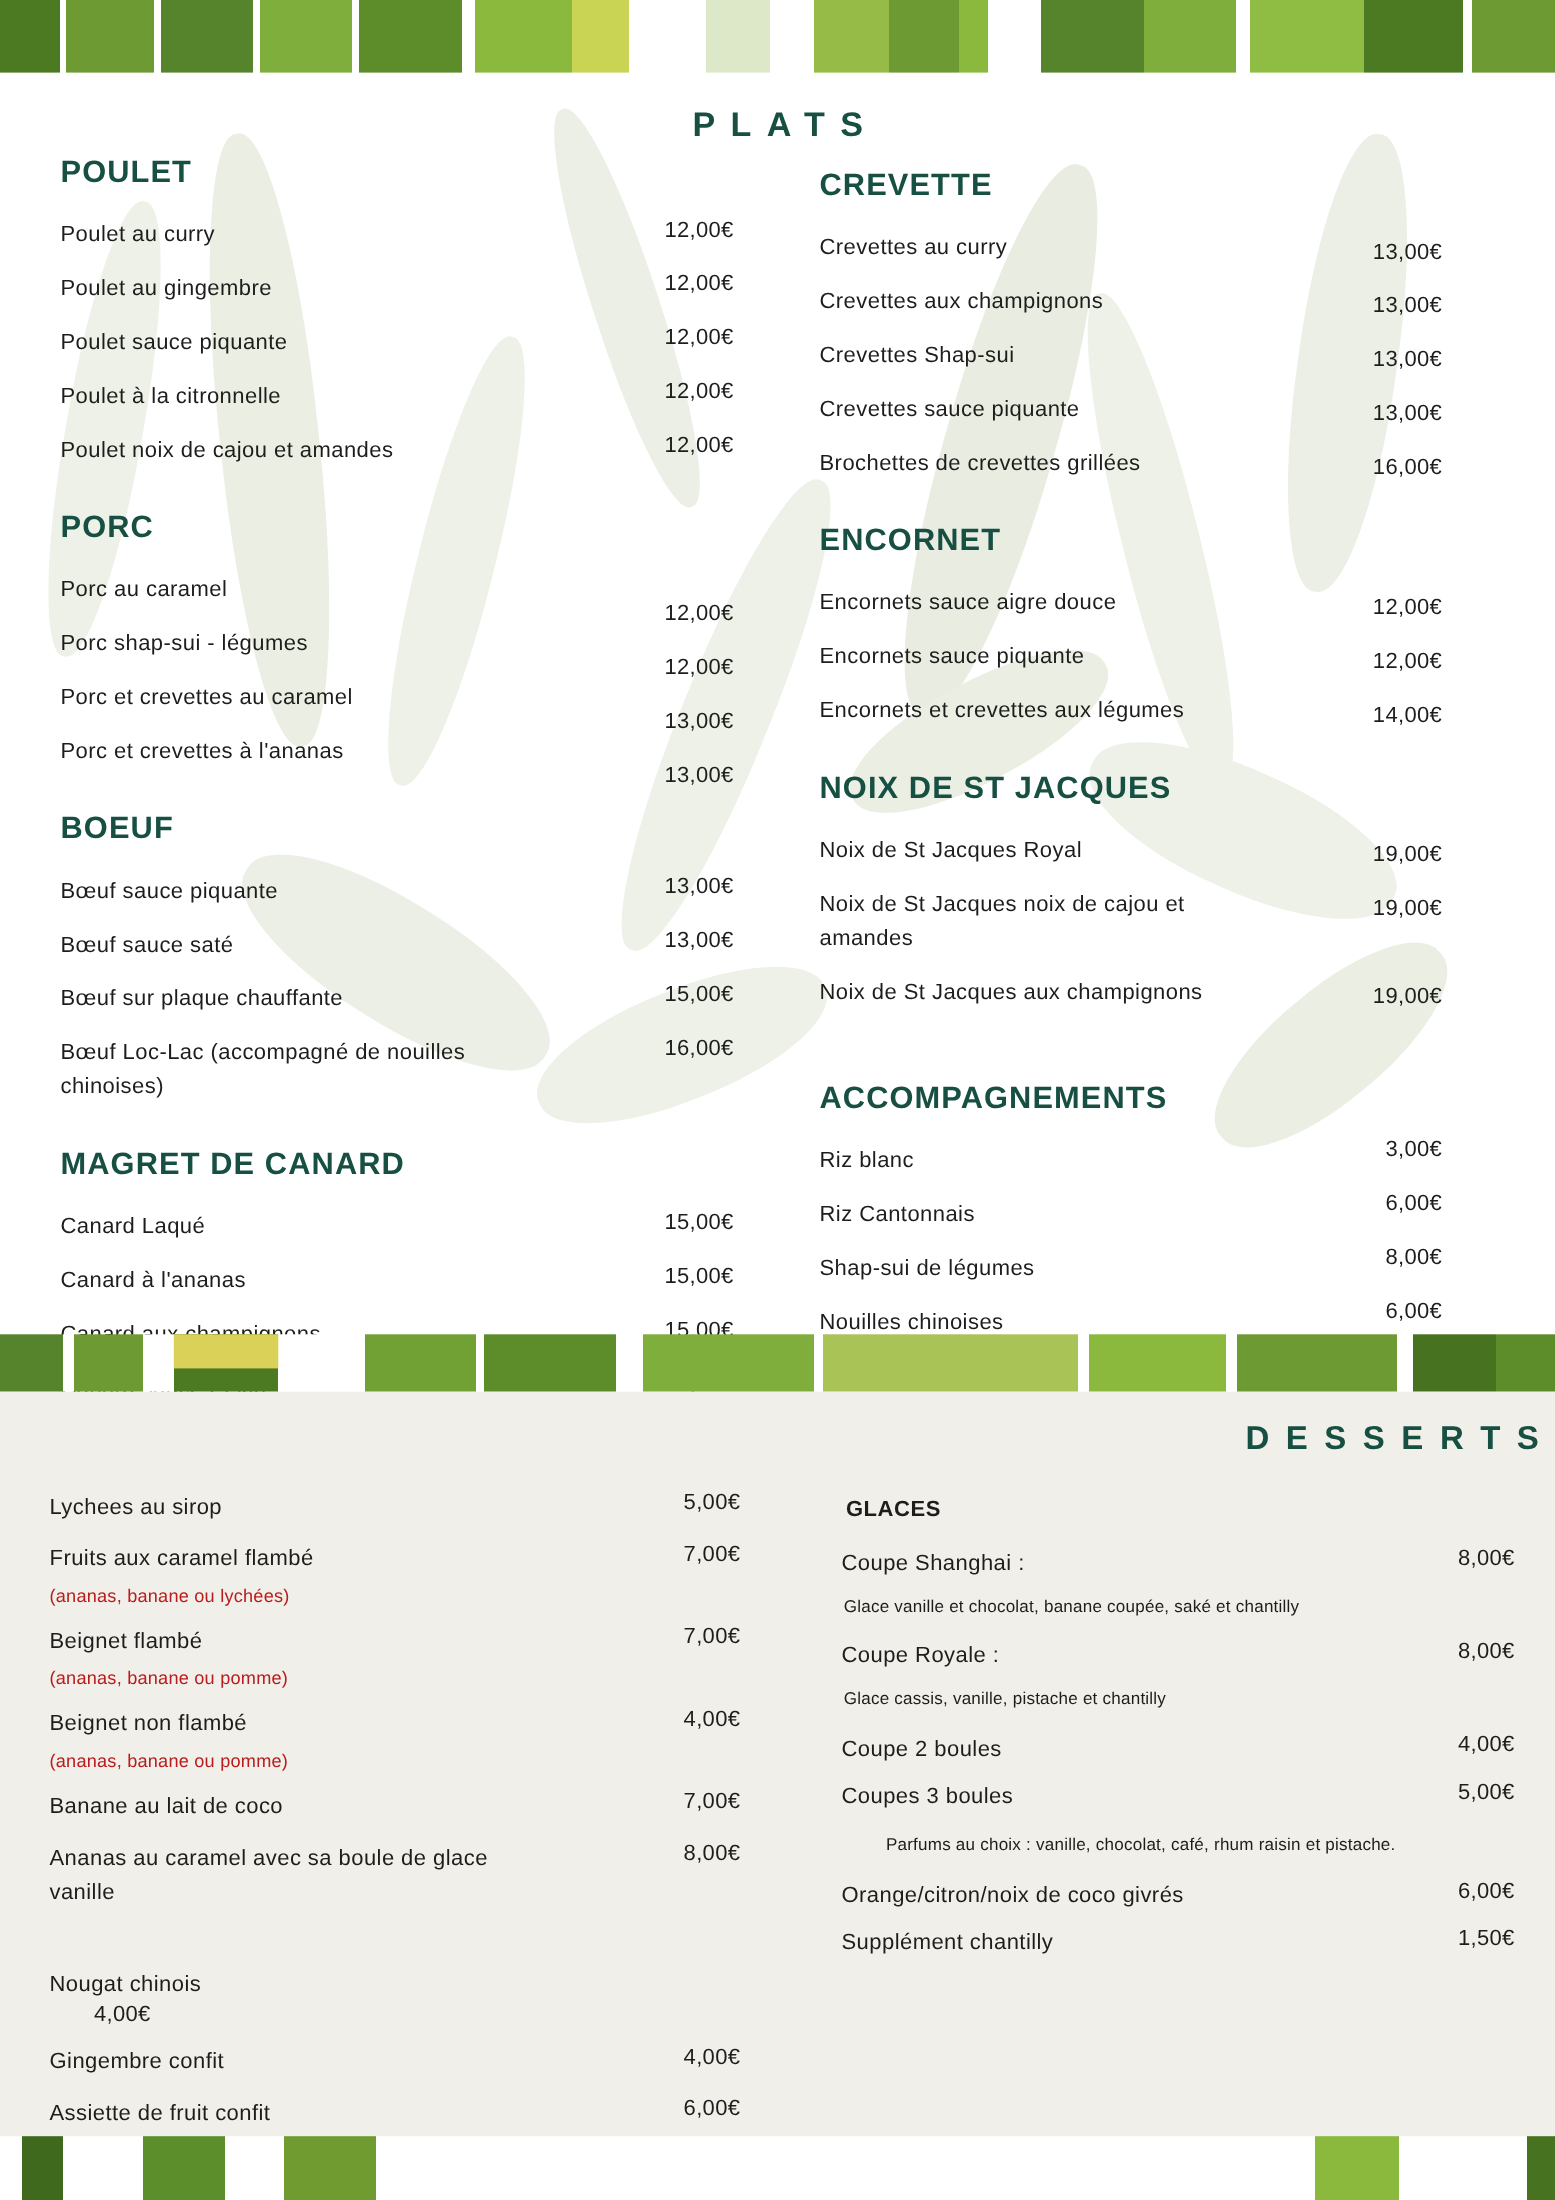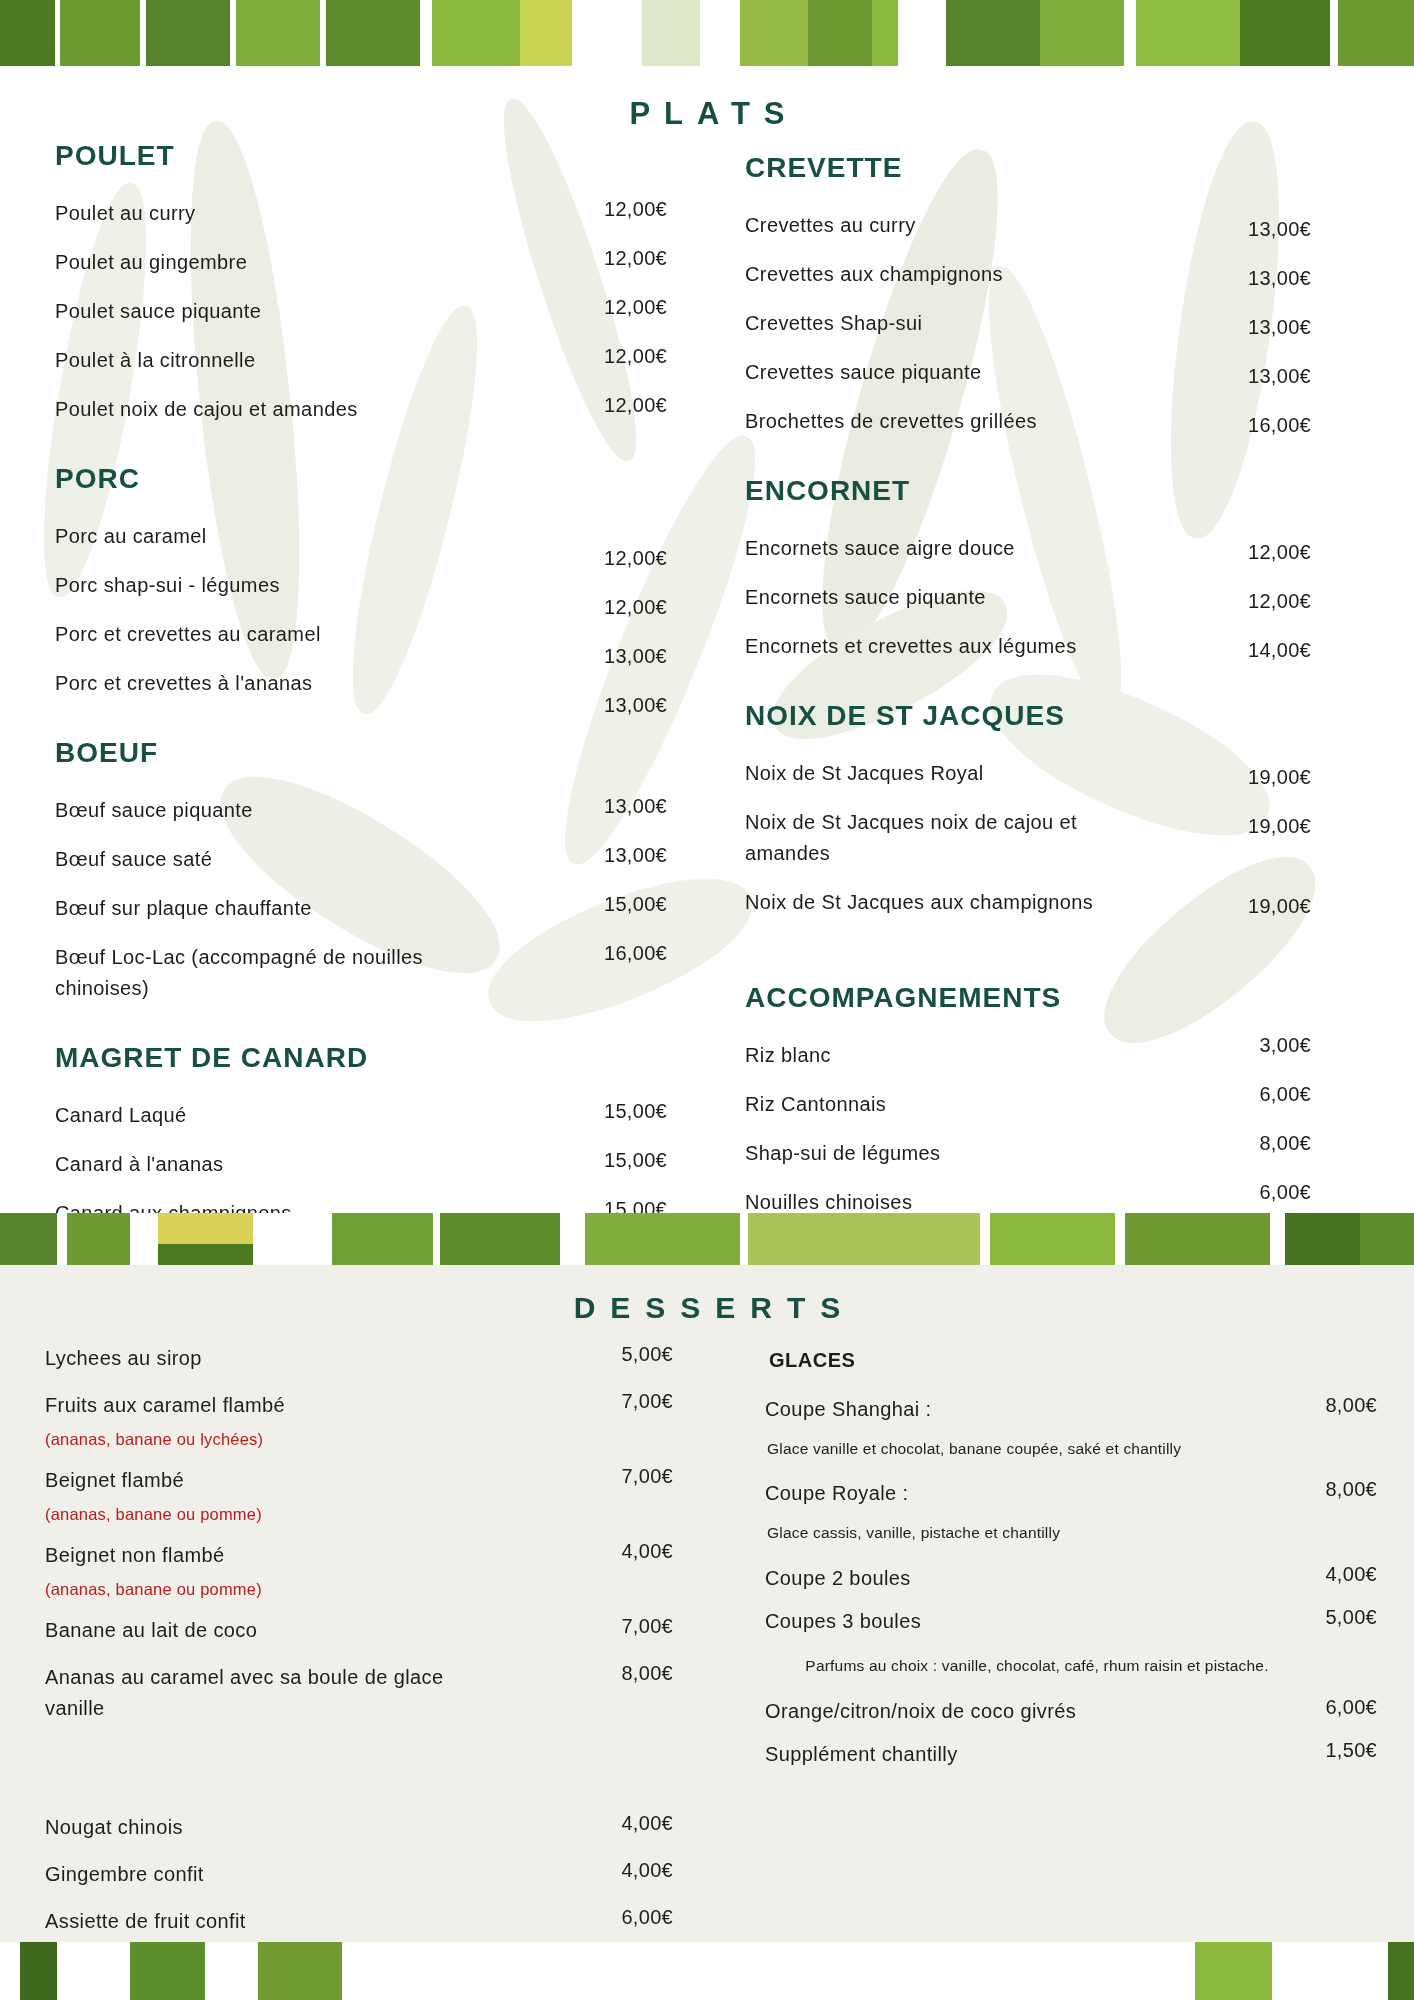--- a/index.html
+++ b/index.html
@@ -67,29 +67,29 @@
   .shift-sm .pr{transform:translateY(8px);}
   .shift-up .pr{transform:translateY(-6px);}
   .sp-before{margin-top:34px;}
   .sp-before-lg{margin-top:64px;}
   
   .desserts{
     position:absolute;left:0;top:1265px;width:1414px;height:680px;
     background:var(--dessert-bg);z-index:1;padding-top:26px;
   }
   .desserts-title{
-    text-align:center;color:var(--green);font-size:30px;font-weight:800;
-    letter-spacing:.5em;text-indent:.5em;margin-bottom:18px;
+    text-align:right;color:var(--green);font-size:30px;font-weight:800;
+    letter-spacing:.5em;text-indent:.5em;margin-bottom:30px;
   }
   .desserts-cols{display:flex;}
   .d-left{margin-left:45px;width:628px;}
   .d-right{margin-left:92px;width:612px;}
   .d-left .row{margin-bottom:16px;}
   .note{font-size:16.5px;font-weight:400;letter-spacing:.2px;margin-top:9px;color:#b91c1c;}
-  .gap-top{margin-top:88px;}
+  .gap-top{margin-top:53px;flex-direction:column;}
   .glaces-h{font-size:20px;font-weight:800;letter-spacing:.5px;margin:6px 0 22px 4px;}
   .d-right .row{margin-bottom:12px;}
   .gdesc{font-size:15.5px;letter-spacing:.2px;margin:2px 0 18px 2px;max-width:560px;line-height:1.5;}
   .gnote{font-size:15.5px;letter-spacing:.2px;line-height:2.15;max-width:540px;margin-left:2px;text-align:center;}
   .extras{margin-top:14px;}
 </style>
 </head>
 <body>
 
 <div class="page">

